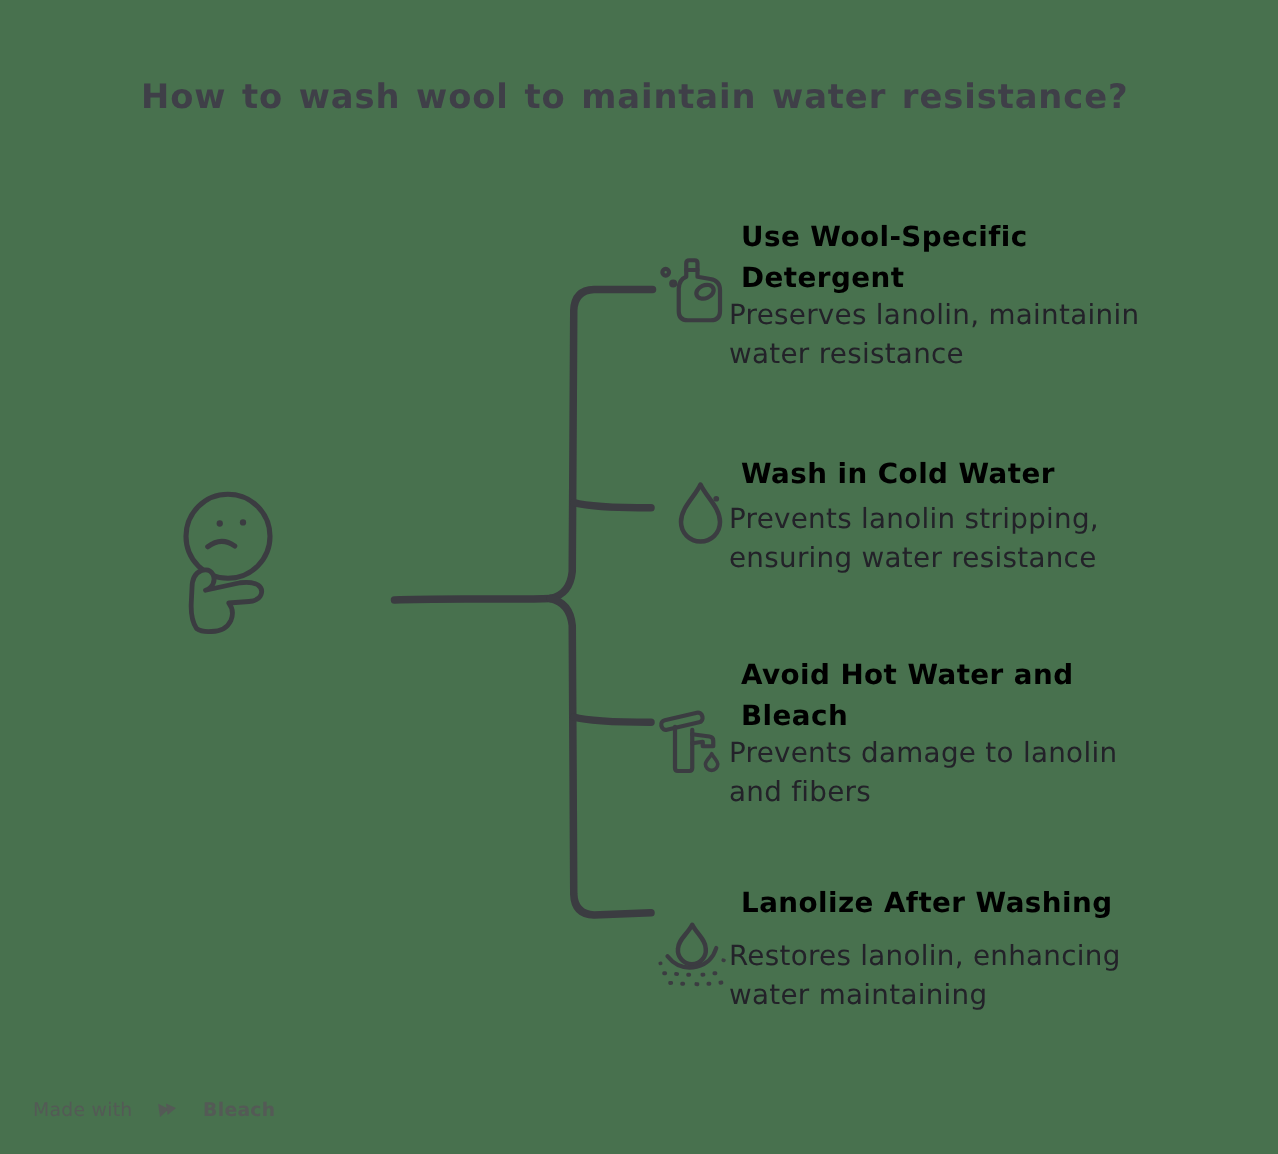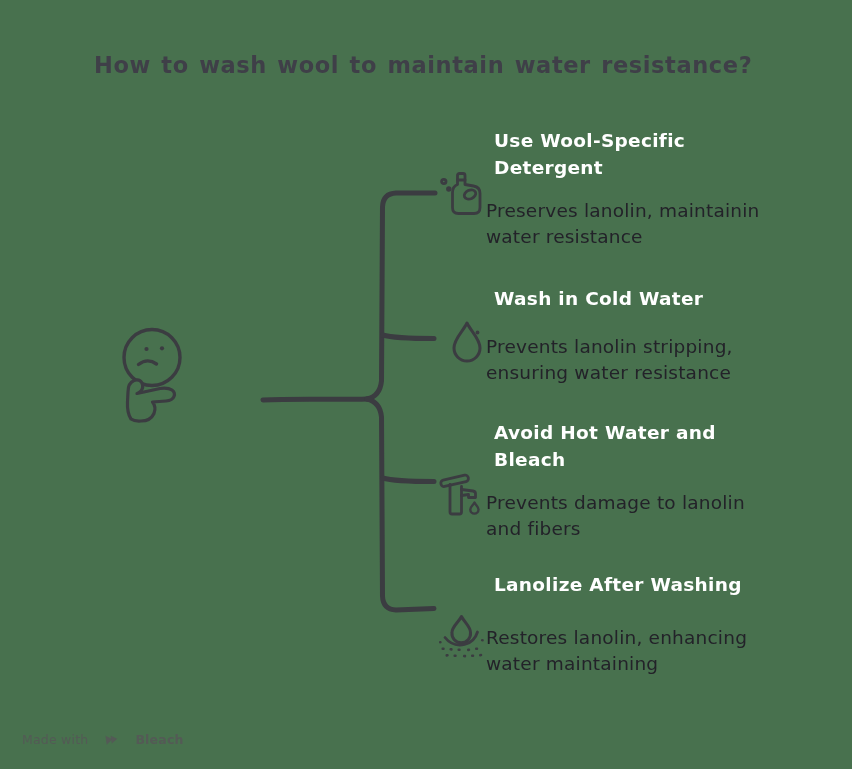--- a/index.html
+++ b/index.html
@@ -12,22 +12,22 @@
   .title{
     position:absolute;left:94px;top:52px;
     font-size:22.5px;font-weight:bold;color:#3F3F48;
     letter-spacing:.6px;word-spacing:2px;white-space:nowrap;
   }
   .face-svg{position:absolute;left:116px;top:326px;}
   .connector-svg{position:absolute;left:250px;top:185px;}
   .branch{position:absolute;left:438px;width:370px;}
   .branch .icon{position:absolute;}
   .branch .heading{
-    position:absolute;left:56px;top:0;
-    font-size:18.5px;font-weight:bold;color:#ffffff;
+    position:absolute;left:56px;top:18px;
+    font-size:18.5px;font-weight:bold;color:#000000;
     line-height:26.5px;letter-spacing:.3px;white-space:pre-line;
   }
   .branch .desc{
     position:absolute;left:48px;
     font-size:18.5px;color:#232229;
     line-height:26px;letter-spacing:.2px;white-space:pre-line;
   }
   .b1{top:128px}.b1 .icon{left:2px;top:40px}.b1 .desc{top:70px}
   .b2{top:286px}.b2 .icon{left:12px;top:34px}.b2 .desc{top:48px}
   .b3{top:420px}.b3 .icon{left:0;top:46px}.b3 .desc{top:70px}

